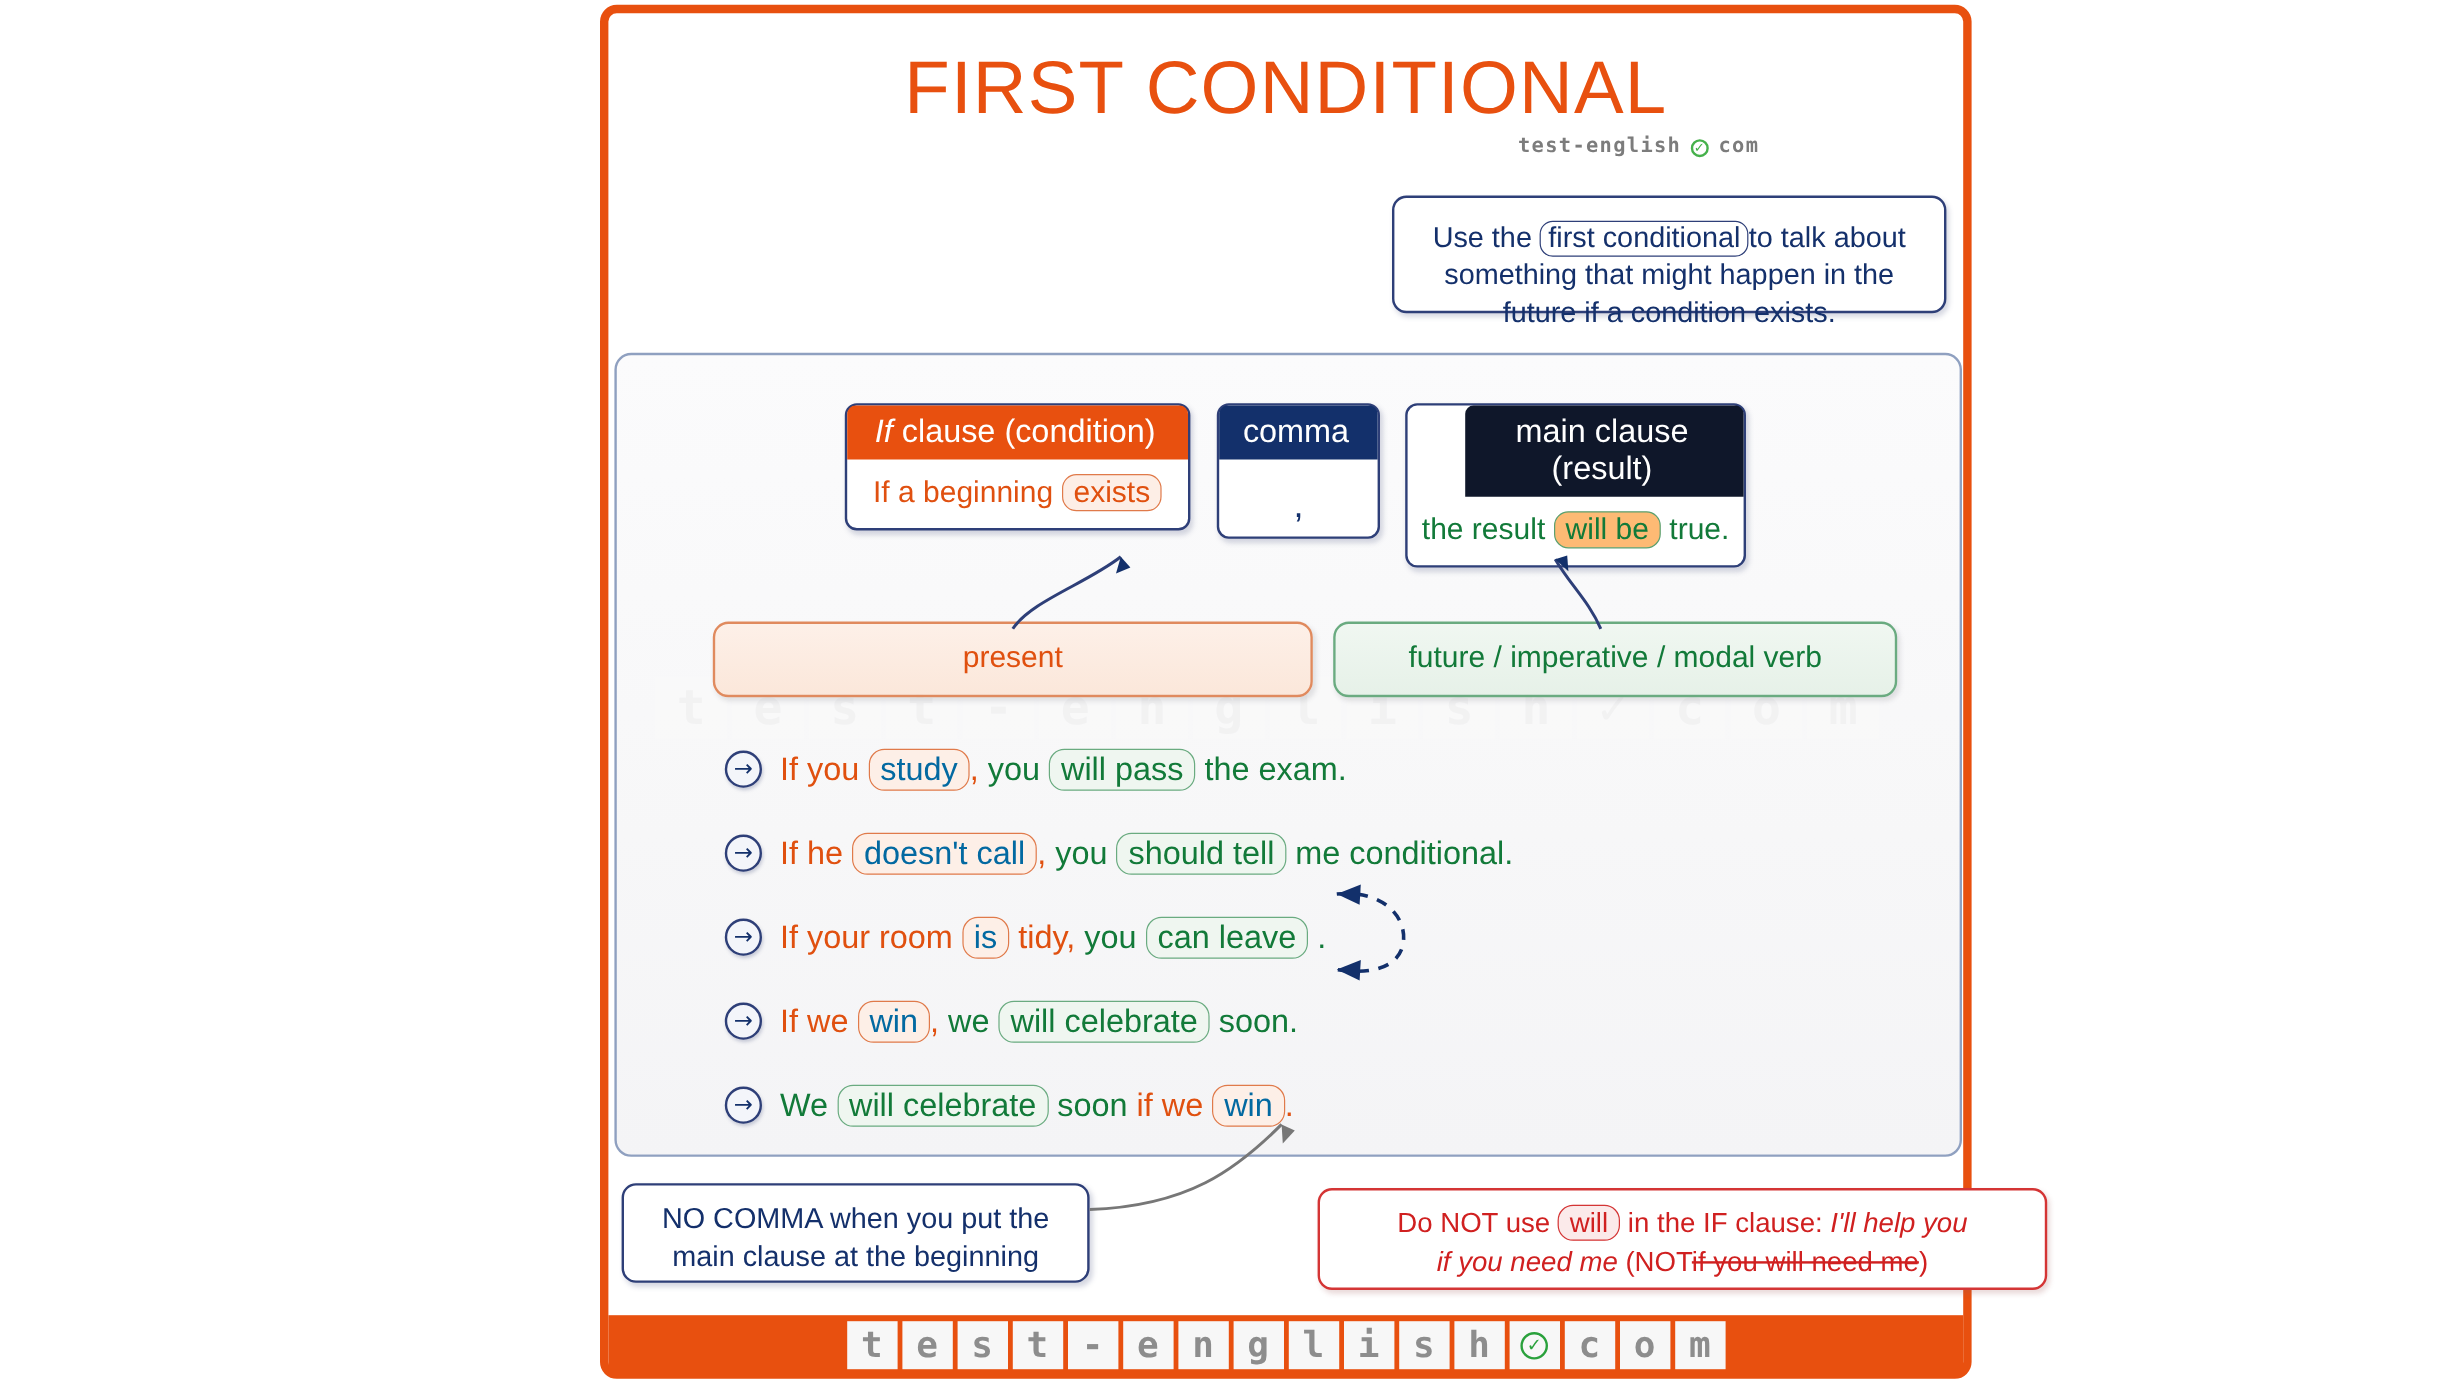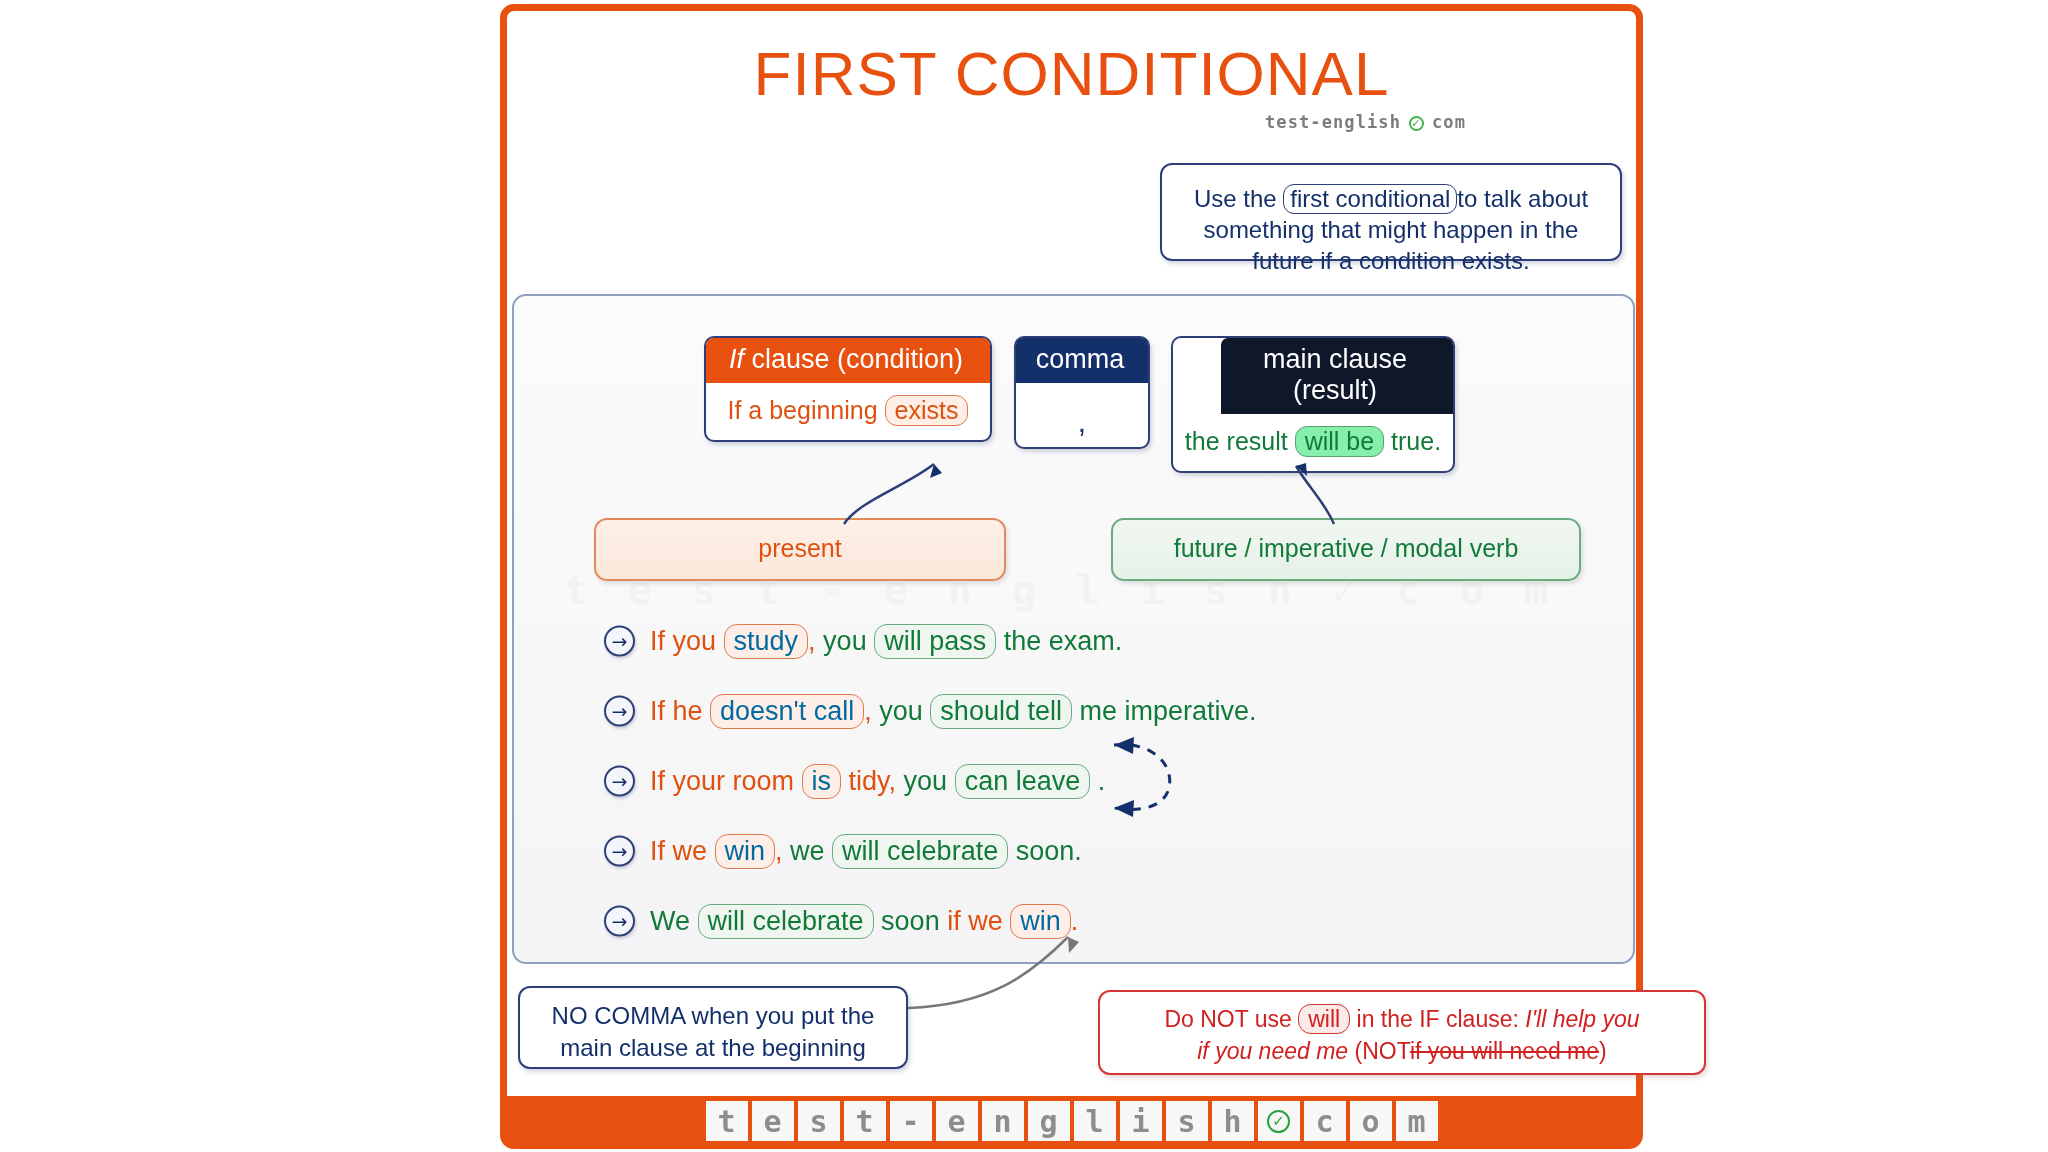--- a/index.html
+++ b/index.html
@@ -126,32 +126,32 @@
   #box-comma .body { color:#13306b; font-size: 30px; padding-top: 22px; padding-bottom: 8px;}
   #box-main { left: 657px; top: 0; width: 284px; }
   #box-main .hdr { background:#0f172a;margin-left:48px; }
   #box-main .body { color:#127a39; }
 
   .tag-orange {
     display:inline-block; border:1.5px solid #e07a4a; background:#fdeee6;
     border-radius: 12px; padding: 0 9px; color:#e0500f;
   }
   .tag-green {
-    display:inline-block; border:1.5px solid #5aa06f; background:#86efac;
+    display:inline-block; border:1.5px solid #5aa06f; background:#fdba74;
     border-radius: 12px; padding: 0 9px; color:#127a39;
   }
 
   
   .catbox {
     position:absolute; border-radius: 13px; text-align:center;
     font-size: 25px; padding: 14px 0 16px 0;
     box-shadow: 2px 3px 4px rgba(120,120,130,0.2);
   }
   #cat-present {
-    left: 80px; top: 222px; width: 412px;
+    left: 80px; top: 222px; width: 500px;
     border: 2px solid #e08a5e; background: linear-gradient(180deg,#fdf0e8,#fbe7da);
     color: #e0500f;
   }
   #cat-future {
     left: 578px; top: 222px; width: 470px;
     border: 2px solid #6aab80; background: linear-gradient(180deg,#f0f7f1,#e6f1e8);
     color: #127a39;
     margin-left: 19px;
   }
 
@@ -271,21 +271,21 @@
     <div class="catbox" id="cat-present">present</div>
     <div class="catbox" id="cat-future">future / imperative / modal verb</div>
 
     <div class="examples">
         <div class="exrow">
           <div class="arrow-ico">→</div>
           <div class="extext"><span class="or">If you </span><span class="tag-orange-lg">study</span><span class="or">, </span><span class="gr">you </span><span class="tag-green-lg">will pass</span><span class="gr"> the exam.</span></div>
         </div>
         <div class="exrow">
           <div class="arrow-ico">→</div>
-          <div class="extext"><span class="or">If he </span><span class="tag-orange-lg">doesn't call</span><span class="or">, </span><span class="gr">you </span><span class="tag-green-lg">should tell</span><span class="gr"> me imperative.</span></div>
+          <div class="extext"><span class="or">If he </span><span class="tag-orange-lg">doesn't call</span><span class="or">, </span><span class="gr">you </span><span class="tag-green-lg">should tell</span><span class="gr"> me conditional.</span></div>
         </div>
         <div class="exrow">
           <div class="arrow-ico">→</div>
           <div class="extext"><span class="or">If your room </span><span class="tag-orange-lg">is</span><span class="or"> tidy, </span><span class="gr">you </span><span class="tag-green-lg">can leave</span><span class="gr"> .</span></div>
         </div>
         <div class="exrow">
           <div class="arrow-ico">→</div>
           <div class="extext"><span class="or">If we </span><span class="tag-orange-lg">win</span><span class="or">, </span><span class="gr">we </span><span class="tag-green-lg">will celebrate</span><span class="gr"> soon.</span></div>
         </div>
         <div class="exrow">

